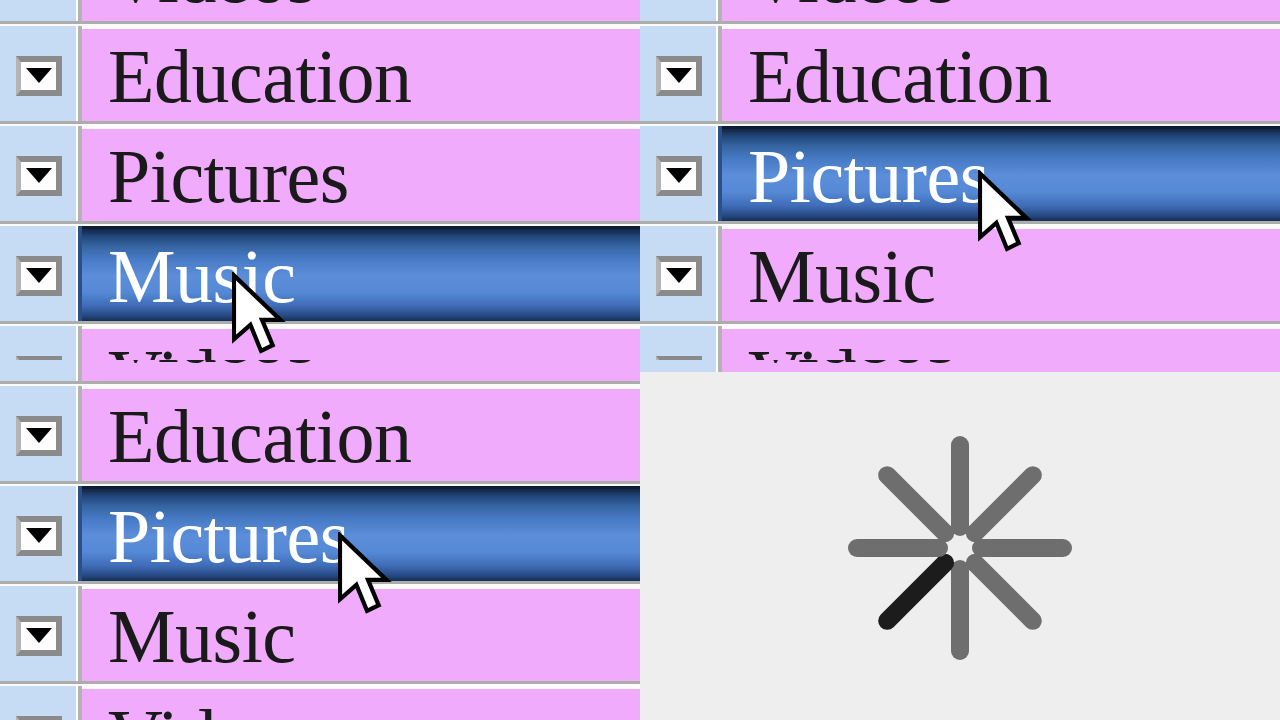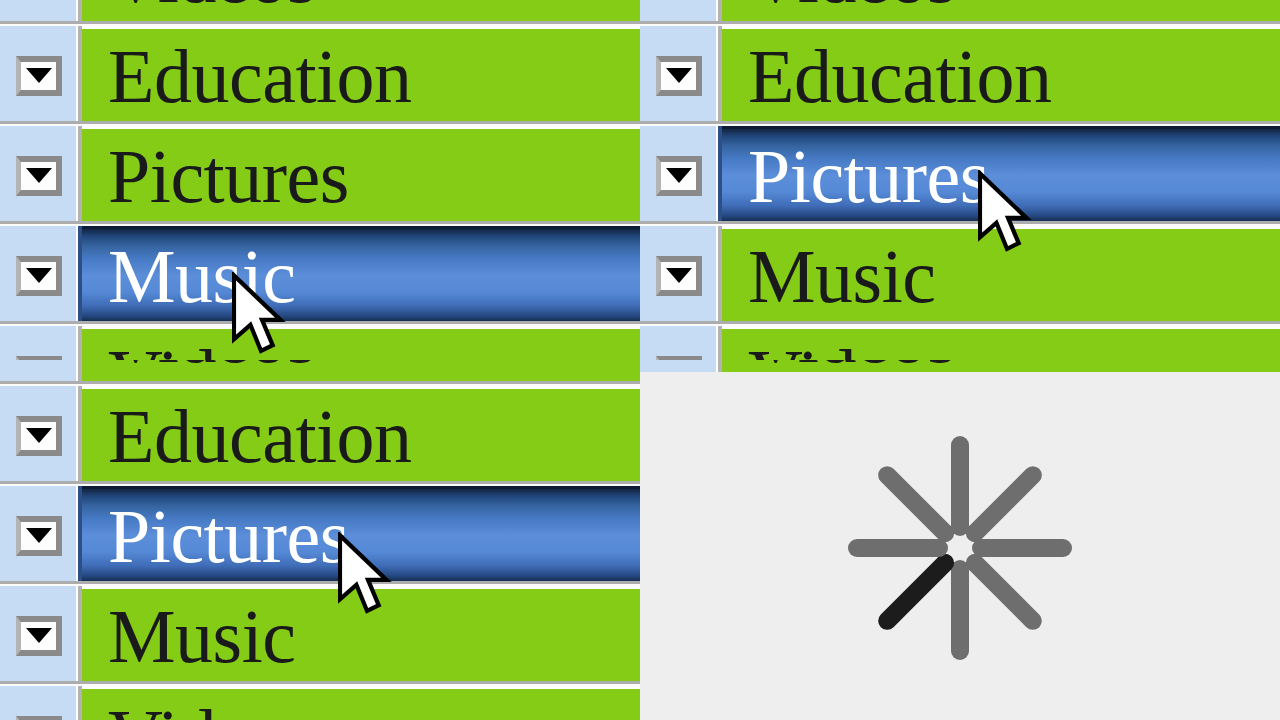--- a/index.html
+++ b/index.html
@@ -92,21 +92,21 @@
     border-left: 13px solid transparent;
     border-right: 13px solid transparent;
     border-top: 15px solid #000000;
     margin-top: -1px;
   }
 
   
   .cell {
     position: relative;
     flex: 1 1 auto;
-    background: #84cc16;
+    background: #f0abfc;
     box-sizing: border-box;
     border-left: 4px solid #b3b3b3;
     display: flex;
     align-items: center;
     overflow: hidden;
   }
   .cell::before {
     content: "";
     position: absolute;
     left: 0; right: 0; top: 0;

